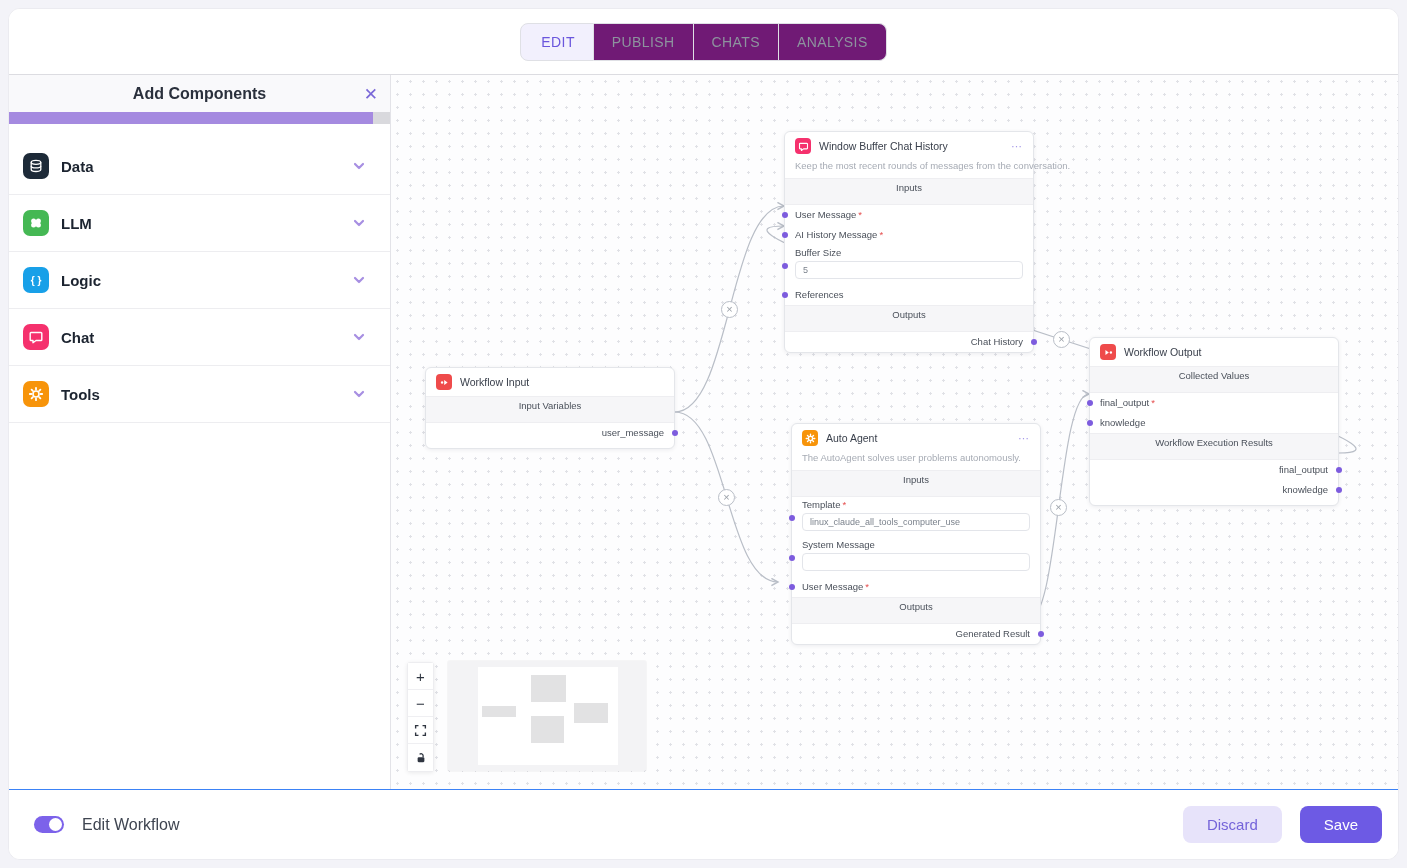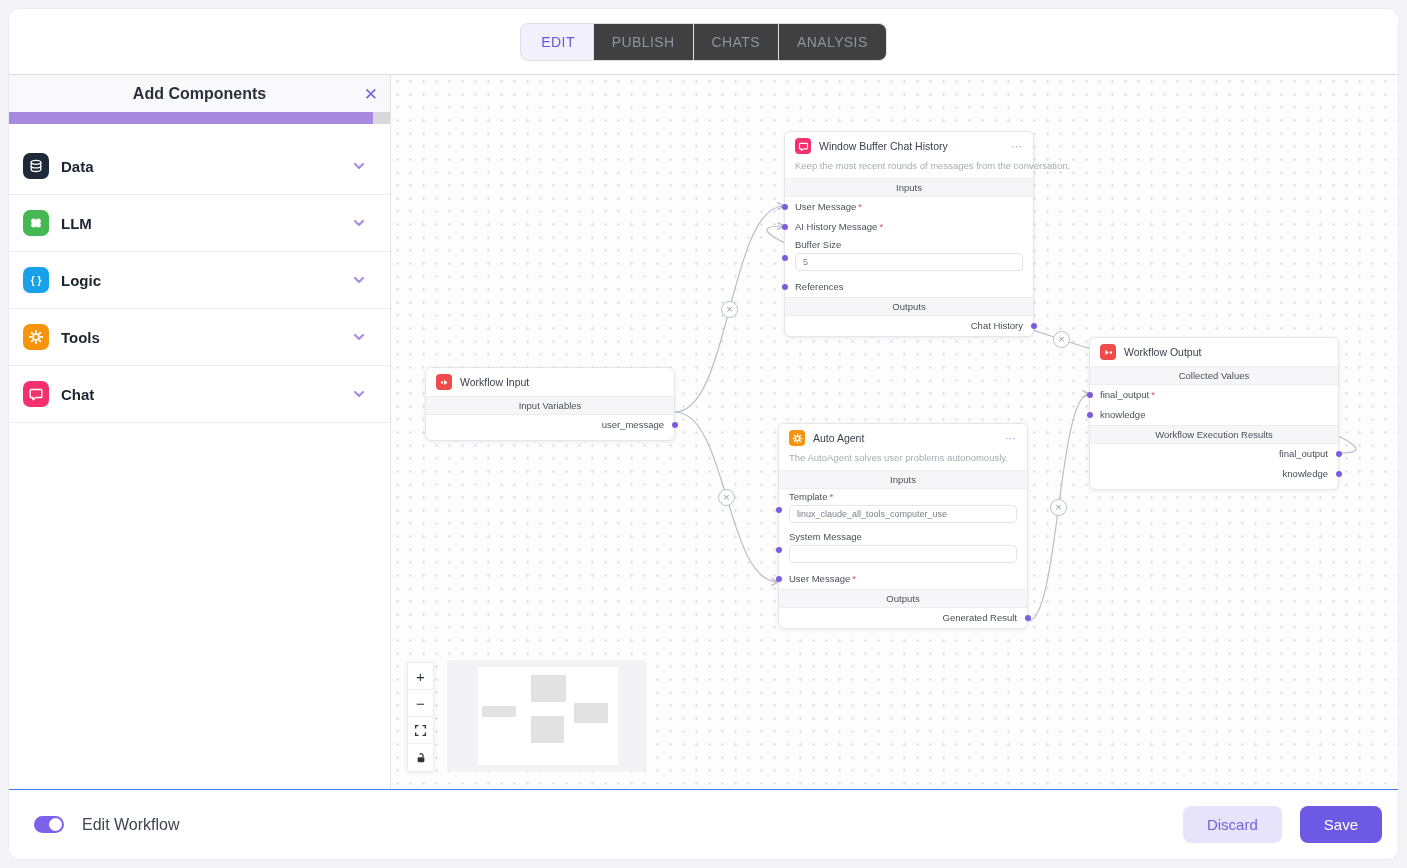--- a/index.html
+++ b/index.html
@@ -2,21 +2,21 @@
 <html><head>
 <meta charset="utf-8">
 <style>
   * { margin:0; padding:0; box-sizing:border-box; }
   html,body { width:1407px; height:868px; background:#f3f3f8; font-family:"Liberation Sans", sans-serif; }
   .app { position:absolute; inset:8px; background:#fff; border:1px solid #ebebf0; border-radius:12px; overflow:hidden; display:flex; flex-direction:column; }
 
   
   .topbar { height:66px; background:#fff; border-bottom:1px solid #dcdce1; display:flex; align-items:center; justify-content:center; flex:none; }
   .tabs { display:flex; }
-  .tab { height:38px; padding:0 18px; display:flex; align-items:center; font-size:14px; letter-spacing:.4px; color:#8d939e; background:#404040; border:1px solid #dfe0e5; border-left:none; cursor:pointer; }
+  .tab { height:38px; padding:0 18px; display:flex; align-items:center; font-size:14px; letter-spacing:.4px; color:#8d939e; background:#701a75; border:1px solid #dfe0e5; border-left:none; cursor:pointer; }
   .tab:first-child { border-left:1px solid #dfe0e5; border-radius:8px 0 0 8px;padding-left:20px; }
   .tab:last-child { border-radius:0 8px 8px 0; }
   .tab.active { background:#f2f0fd; color:#6a56dd; }
 
   
   .content { flex:1; display:flex; min-height:0; }
 
   
   .sidebar { width:382px; flex:none; border-right:1px solid #e3e3e8; display:flex; flex-direction:column; background:#fff; }
   .sidebar-header { height:37px; background:#f9f9fb; display:flex; align-items:center; justify-content:center; position:relative; flex:none; }
@@ -32,21 +32,21 @@
   
   .canvas { flex:1; position:relative; overflow:hidden; background-color:#fdfdfe; background-image:radial-gradient(circle, #e0e1e6 1px, transparent 1.1px); background-size:13px 13px; }
   .edges { position:absolute; left:0; top:0; }
 
   .node { position:absolute; width:250px; background:#fff; border:1px solid #e4e6ea; border-radius:6px; box-shadow:0 1px 4px rgba(20,20,40,.07); font-size:9.5px; color:#4a505a; }
   .n-header { height:28px; display:flex; align-items:center; gap:8px; padding:0 10px; }
   .n-icon { width:16px; height:16px; border-radius:4px; flex:none; display:flex; align-items:center; justify-content:center; }
   .n-title { flex:1; font-size:10.5px; color:#3a404c; white-space:nowrap; }
   .n-menu { color:#a79ae8; font-size:11px; letter-spacing:1px; cursor:pointer; }
   .n-desc { padding:0 10px 7px; line-height:11px; font-size:9.5px; color:#a6abb4; white-space:nowrap; }
-  .n-band { height:19px; line-height:18px; text-align:center; background:#f6f6f8; border-top:1px solid #eeeef1; border-bottom:1px solid #eeeef1; color:#4a505a; }
+  .n-band { height:27px; line-height:18px; text-align:center; background:#f6f6f8; border-top:1px solid #eeeef1; border-bottom:1px solid #eeeef1; color:#4a505a; }
   .n-row { position:relative; height:20px; line-height:20px; padding:0 10px; }
   .n-row.right { text-align:right; }
   .req { color:#e54d4d; margin-left:2px; }
   .port { position:absolute; width:6px; height:6px; border-radius:50%; background:#7d5cde; top:50%; margin-top:-3px; cursor:crosshair; }
   .port.in { left:-3.5px; } .port.out { right:-3.5px; }
   .n-field { position:relative; }
   .n-field .port { top:18px; margin-top:0; }
   .n-flabel { padding:0 10px; height:16px; line-height:16px; }
   .n-input { display:block; width:calc(100% - 20px); margin:0 10px 6px; height:18px; border:1px solid #e3e5ea; border-radius:4px; font-size:9px; color:#7b828c; padding:0 7px; background:#fff; font-family:"Liberation Sans", sans-serif; }
   .pad-b { padding-bottom:5px; }
@@ -134,41 +134,41 @@
                 <text x="8" y="11.5" text-anchor="middle" font-size="10" font-weight="bold" fill="#fff" font-family="Liberation Sans, sans-serif">{ }</text>
               </svg>
           </span>
           <span class="sec-label">Logic</span>
           <svg width="14" height="14" viewBox="0 0 14 14" fill="none" stroke="#a78fe2" stroke-width="2.2" stroke-linecap="round" stroke-linejoin="round">
               <path d="M3 5l4 4 4-4"></path>
             </svg>
         </div>
 
         <div class="sec-row">
+          <span class="sec-icon" style="background:#f5316d">
+            <svg width="16" height="16" viewBox="0 0 16 16" fill="none" stroke="#fff" stroke-width="1.4" stroke-linejoin="round">
+                <path d="M13 3.5H3a.8.8 0 0 0-.8.8v6.4a.8.8 0 0 0 .8.8h2v2.3l3-2.3h5a.8.8 0 0 0 .8-.8V4.3a.8.8 0 0 0-.8-.8Z"></path>
+              </svg>
+          </span>
+          <span class="sec-label">Chat</span>
+          <svg width="14" height="14" viewBox="0 0 14 14" fill="none" stroke="#a78fe2" stroke-width="2.2" stroke-linecap="round" stroke-linejoin="round">
+              <path d="M3 5l4 4 4-4"></path>
+            </svg>
+        </div>
+
+        <div class="sec-row">
           <span class="sec-icon" style="background:#f7940a">
             <svg width="16" height="16" viewBox="0 0 16 16" fill="none" stroke="#fff">
                 <circle cx="8" cy="8" r="3" stroke-width="1.6"></circle>
                 <g stroke-width="1.8" stroke-linecap="round">
                   <path d="M8 1.8v1.7M8 12.5v1.7M1.8 8h1.7M12.5 8h1.7M3.6 3.6l1.2 1.2M11.2 11.2l1.2 1.2M12.4 3.6l-1.2 1.2M4.8 11.2l-1.2 1.2"></path>
                 </g>
               </svg>
           </span>
           <span class="sec-label">Tools</span>
-          <svg width="14" height="14" viewBox="0 0 14 14" fill="none" stroke="#a78fe2" stroke-width="2.2" stroke-linecap="round" stroke-linejoin="round">
-              <path d="M3 5l4 4 4-4"></path>
-            </svg>
-        </div>
-
-        <div class="sec-row">
-          <span class="sec-icon" style="background:#f5316d">
-            <svg width="16" height="16" viewBox="0 0 16 16" fill="none" stroke="#fff" stroke-width="1.4" stroke-linejoin="round">
-                <path d="M13 3.5H3a.8.8 0 0 0-.8.8v6.4a.8.8 0 0 0 .8.8h2v2.3l3-2.3h5a.8.8 0 0 0 .8-.8V4.3a.8.8 0 0 0-.8-.8Z"></path>
-              </svg>
-          </span>
-          <span class="sec-label">Chat</span>
           <svg width="14" height="14" viewBox="0 0 14 14" fill="none" stroke="#a78fe2" stroke-width="2.2" stroke-linecap="round" stroke-linejoin="round">
               <path d="M3 5l4 4 4-4"></path>
             </svg>
         </div>
 
       </div>
     </div>
 
     <div class="canvas">
 
@@ -237,21 +237,21 @@
           </span>
           <span class="n-title">Workflow Input</span>
         </div>
         <div class="n-band">Input Variables</div>
         <div class="n-row right">
           <span>user_message</span>
           <span class="port out"></span>
         </div>
       </div>
 
-      <div class="node" style="left:387px;top:348px">
+      <div class="node" style="left:400px;top:348px">
         <div class="n-header">
           <span class="n-icon" style="background:#f7940a">
             <svg width="11" height="11" viewBox="0 0 16 16" fill="none" stroke="#fff">
                 <circle cx="8" cy="8" r="3" stroke-width="1.8"></circle>
                 <g stroke-width="2" stroke-linecap="round">
                   <path d="M8 1.8v1.7M8 12.5v1.7M1.8 8h1.7M12.5 8h1.7M3.6 3.6l1.2 1.2M11.2 11.2l1.2 1.2M12.4 3.6l-1.2 1.2M4.8 11.2l-1.2 1.2"></path>
                 </g>
               </svg>
           </span>
           <span class="n-title">Auto Agent</span>

